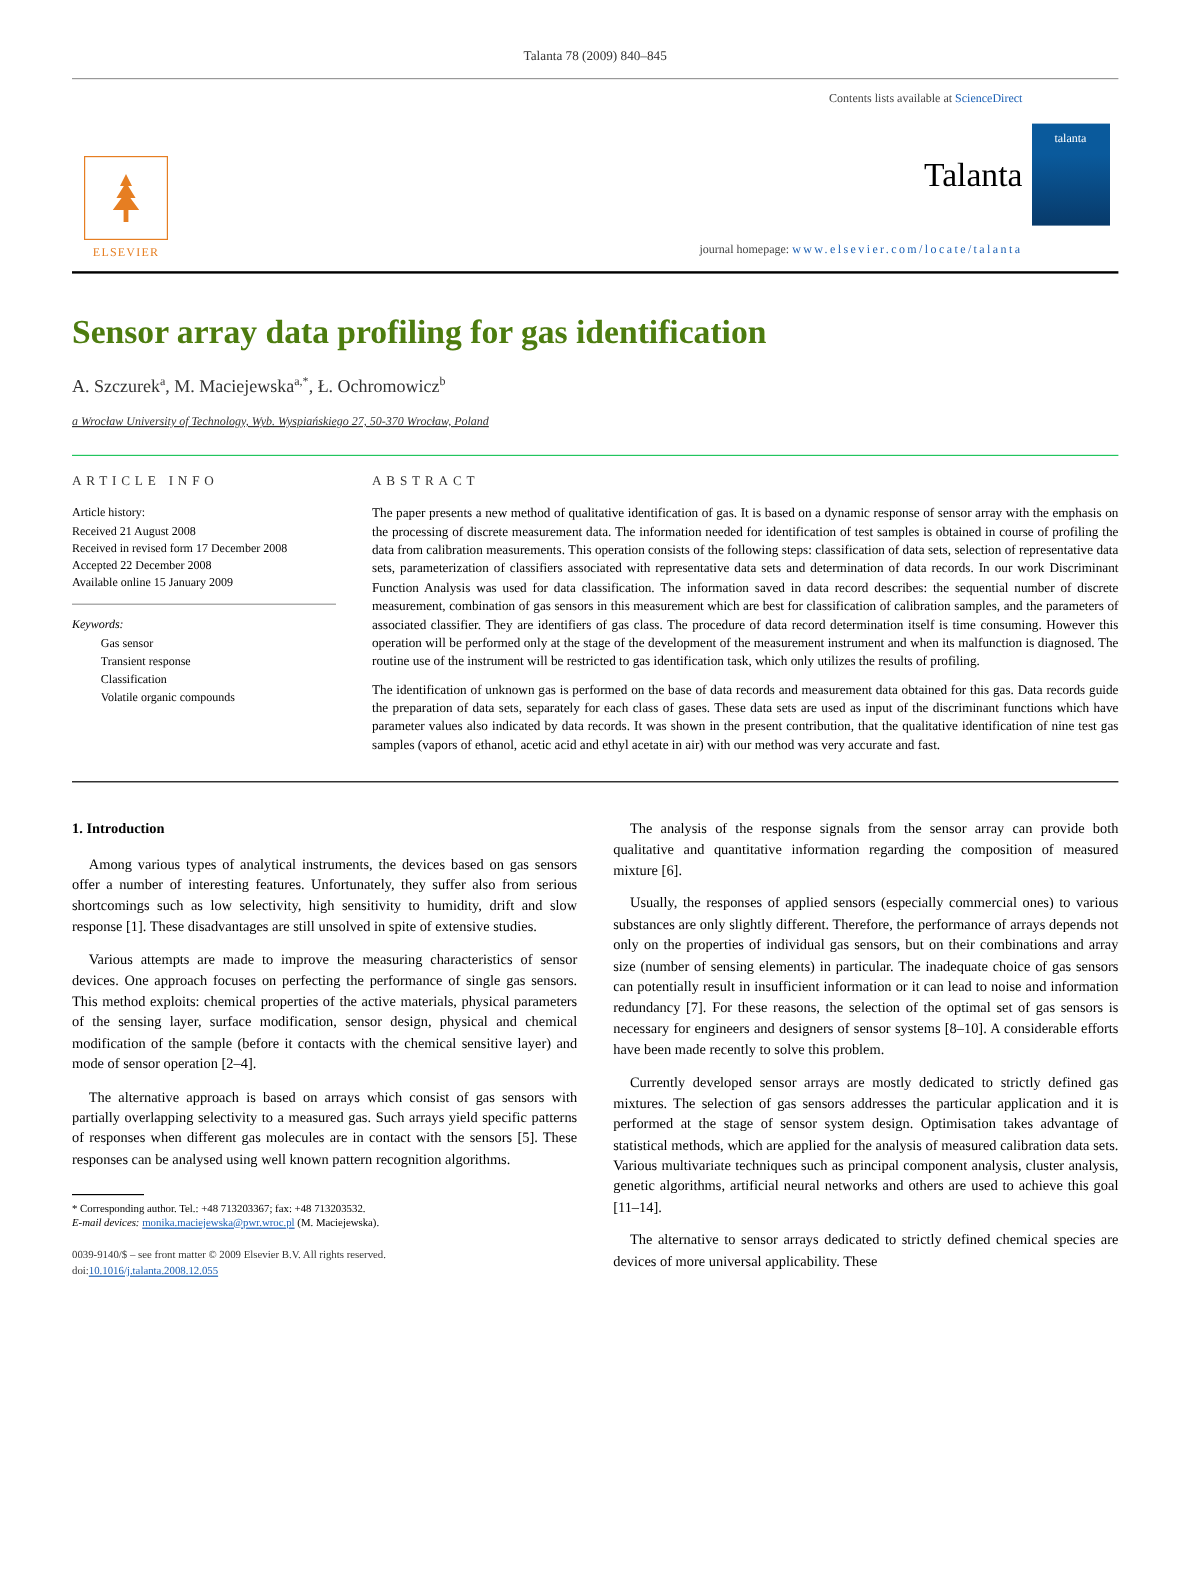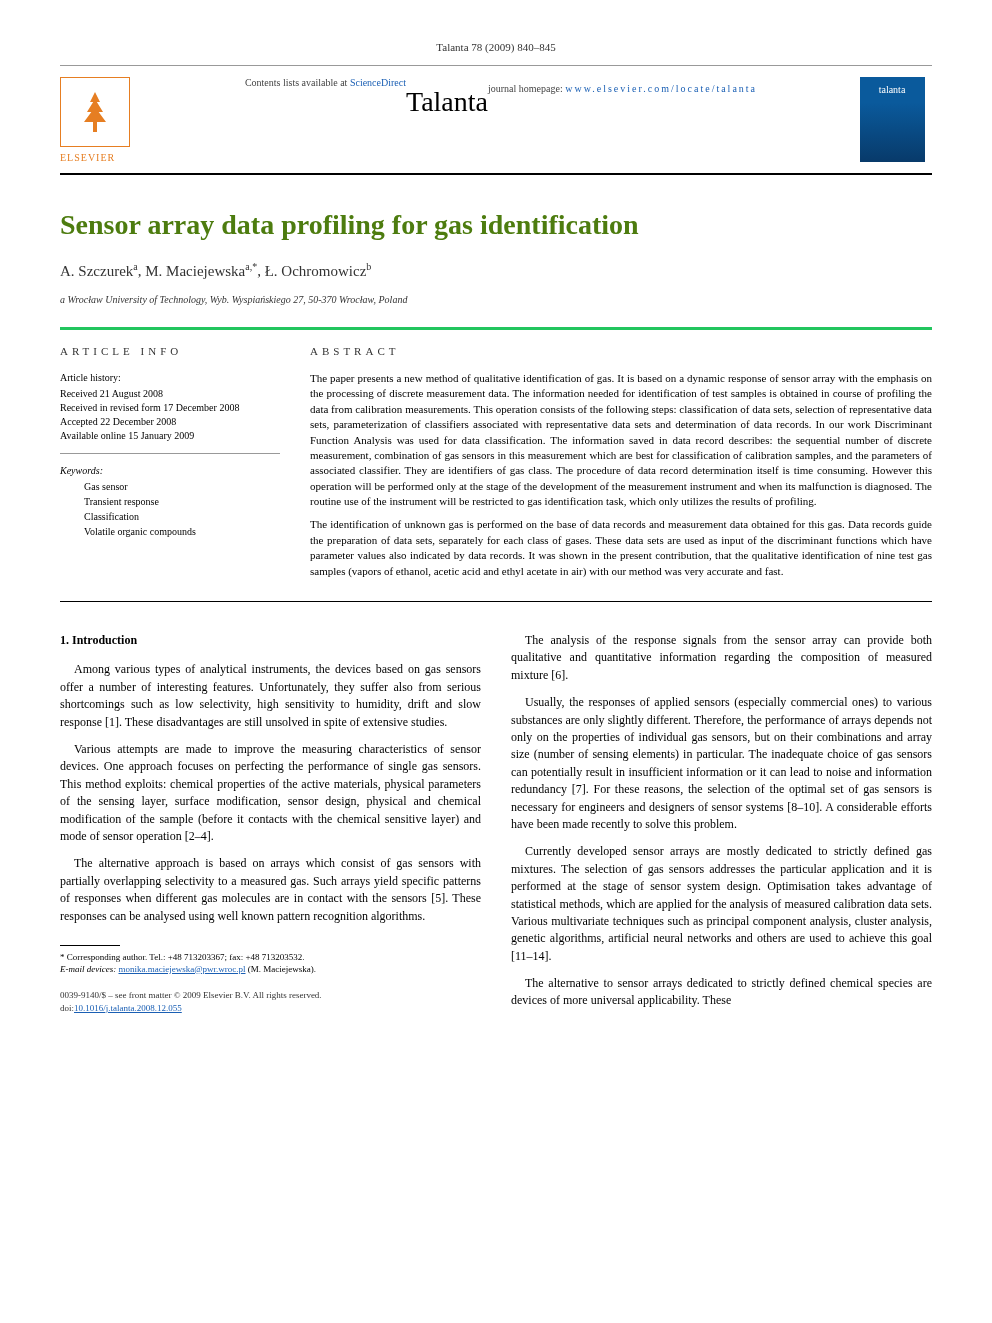--- a/index.html
+++ b/index.html
@@ -27,21 +27,21 @@
     display: flex;
     align-items: stretch;
     justify-content: space-between;
     min-height: 110px;
     position: relative;
   }
   .banner-left {
     width: 90px;
     display: flex;
     flex-direction: column;
-    align-items: flex-start;
+    align-items: center;
     justify-content: flex-end;
     padding: 8px 0;
   }
   .elsevier-logo {
     width: 70px;
     height: 70px;
     border: 1px solid #e67e22;
     display: flex;
     align-items: center;
     justify-content: center;
@@ -51,23 +51,25 @@
     margin-bottom: 4px;
   }
   .elsevier-text {
     font-size: 10px;
     color: #e67e22;
     letter-spacing: 1px;
   }
   .banner-center {
     flex: 1;
     display: flex;
-    align-items: flex-start;
+    flex-direction: column;
+    align-items: flex-end;
     justify-content: center;
     padding: 10px 0;
+    gap: 23px;
   }
   .contents-line {
     font-size: 10px;
     color: #444;
     margin-bottom: 8px;
   }
   .contents-line a { color: #1a5fb4; text-decoration: none; }
   .journal-name {
     font-size: 28px;
     font-weight: normal;
@@ -108,24 +110,25 @@
     color: #333;
     margin-bottom: 10px;
   }
   .authors sup { font-size: 10px; }
   .affiliations {
     font-size: 10px;
     font-style: italic;
     color: #333;
     margin-bottom: 20px;
     line-height: 1.5;
+    text-decoration: underline;
   }
   .meta-row {
     display: flex;
-    border-top: 3px solid #22c55e;
+    border-top: 1px solid #22c55e;
     border-bottom: 1px solid #000;
     padding: 14px 0;
     margin-bottom: 30px;
     gap: 30px;
   }
   .meta-left {
     width: 220px;
     font-size: 10px;
   }
   .meta-heading {

